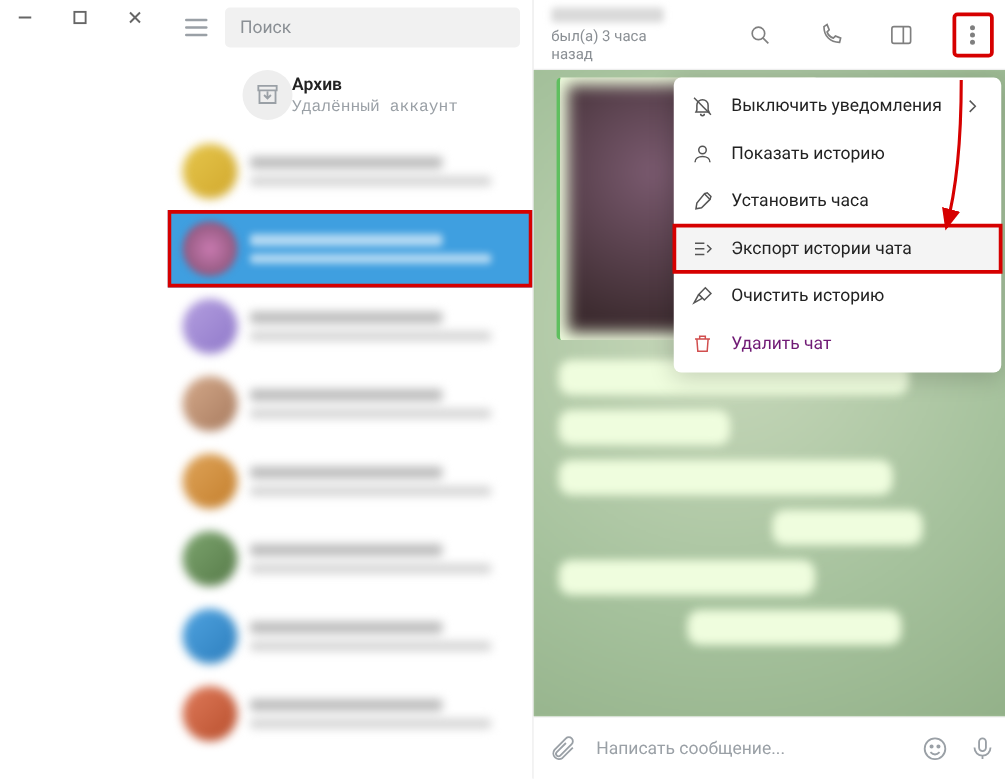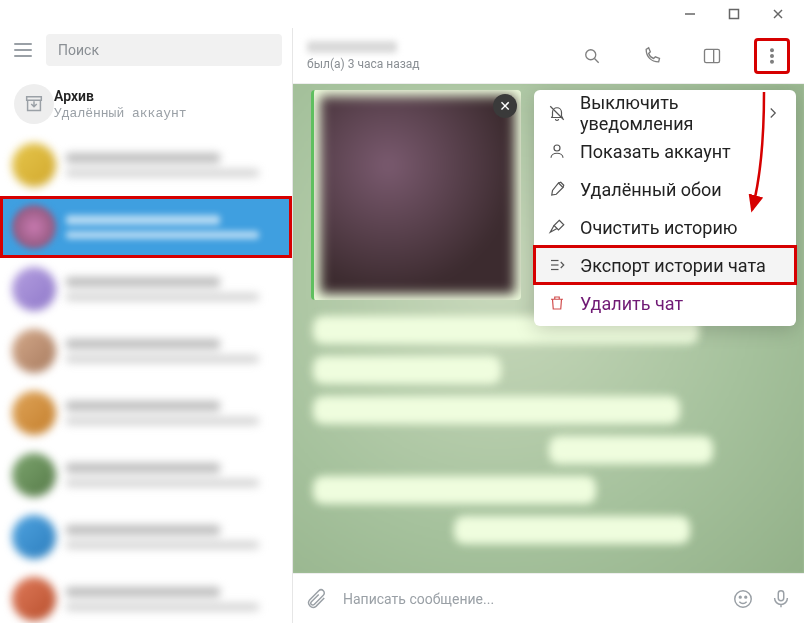--- a/index.html
+++ b/index.html
@@ -1,26 +1,26 @@
 <!DOCTYPE html>
 <html><head>
 <meta charset="utf-8">
 <style>
 * { box-sizing: border-box; margin: 0; padding: 0; font-family: -apple-system, BlinkMacSystemFont, "Segoe UI", Roboto, Arial, sans-serif; }
 html, body { width: 804px; height: 623px; overflow: hidden; background: #fff; }
-.app { display: flex; flex-direction: column; width: 100%; height: 100%; }
+.app { display: flex; flex-direction: row; width: 100%; height: 100%; }
 .title-bar { height: 28px; display: flex; justify-content: flex-end; align-items: center; padding-right: 6px; gap: 4px; }
 .win-btn { width: 40px; height: 28px; display: flex; align-items: center; justify-content: center; color: #888; font-size: 14px; }
 .body-row { flex: 1; display: flex; min-height: 0; }
 .sidebar { width: 293px; border-right: 1px solid #e6e6e6; display: flex; flex-direction: column; background: #fff; }
 .sb-top { display: flex; align-items: center; padding: 6px 10px 10px 10px; gap: 10px; }
 .burger { width: 26px; height: 22px; display: flex; flex-direction: column; justify-content: center; gap: 4px; padding: 0 4px; }
 .burger span { display: block; height: 2px; background: #9aa0a6; border-radius: 1px; }
 .search { flex: 1; background: #f1f1f1; border-radius: 4px; height: 32px; display: flex; align-items: center; padding: 0 12px; color: #8a8f94; font-size: 14px; }
-.archive { display: flex; align-items: center; padding: 8px 14px 10px 14px; }
+.archive { display: flex; align-items: center; padding: 8px 14px 10px 14px; justify-content: center; }
 .archive .ic { width: 40px; height: 40px; border-radius: 50%; background: #eee; display: flex; align-items: center; justify-content: center; }
 .archive .ic svg { width: 22px; height: 22px; fill: #9aa0a6; }
 .archive .txt .t1 { font-size: 14px; font-weight: 600; color: #222; }
 .archive .txt .t2 { font-size: 13px; color: #9aa0a6; margin-top: 2px; font-family: Liberation Mono, monospace; }
 .chat-list { flex: 1; overflow: hidden; }
 .chat-item { height: 62px; display: flex; align-items: center; padding: 0 12px; gap: 10px; position: relative; }
 .chat-item.blur .av, .chat-item.blur .lines { filter: blur(4px); }
 .chat-item .av { width: 44px; height: 44px; border-radius: 50%; background: linear-gradient(135deg, #cfcfcf, #bbb); }
 .chat-item .lines { flex: 1; overflow: hidden; }
 .chat-item .l1 { height: 10px; width: 72%; background: #bdbdbd; border-radius: 3px; margin-bottom: 6px; }
@@ -45,21 +45,21 @@
 .bubble.w2 { width: 40%; }
 .bubble.w3 { width: 78%; }
 .bubble.w4 { width: 35%; margin-left: 50%; }
 .bubble.w5 { width: 60%; }
 .bubble.w6 { width: 50%; margin-left: 30%; }
 .time { position: absolute; right: 22px; top: 218px; font-size: 12px; color: #7a8b6f; }
 .media-card { position: absolute; left: 18px; top: 6px; width: 210px; height: 210px; background: #effdde; border-radius: 4px; border-left: 3px solid #5fbf5f; overflow: hidden; }
 .media-img { position: absolute; inset: 6px; background: radial-gradient(circle at 35% 35%, #7a5a6f 0%, #3c2b2f 70%); filter: blur(6px); border-radius: 2px; }
 .media-close { position: absolute; right: 4px; top: 4px; width: 24px; height: 24px; border-radius: 50%; background: #3a3a3a; color: #fff; display: flex; align-items: center; justify-content: center; font-size: 14px; }
 .menu { position: absolute; right: 8px; top: 6px; width: 262px; background: #fff; border-radius: 6px; box-shadow: 0 4px 20px rgba(0,0,0,0.18); padding: 4px 0; z-index: 20; }
-.menu .mi { display: flex; align-items: center; height: 38px; padding: 0 14px; gap: 14px; font-size: 18px; color: #222; position: relative; }
+.menu .mi { display: flex; align-items: center; height: 38px; padding: 0 14px; gap: 14px; font-size: 14px; color: #222; position: relative; }
 .menu .mi svg { width: 18px; height: 18px; stroke: #555; fill: none; stroke-width: 1.6; flex-shrink: 0; }
 .menu .mi.danger { color: #701a75; }
 .menu .mi.danger svg { stroke: #d14e4e; }
 .menu .mi .chev { margin-left: auto; }
 .menu .mi.hi { outline: 3px solid #d60000; outline-offset: -2px; background: #f4f4f4; }
 .arrow-svg { position: absolute; top: 0; right: 0; width: 300px; height: 220px; pointer-events: none; z-index: 25; }
 .composer { height: 50px; border-top: 1px solid #eee; display: flex; align-items: center; padding: 0 12px; gap: 16px; background: #fff; }
 .composer svg { width: 22px; height: 22px; stroke: #9aa0a6; fill: none; stroke-width: 1.6; }
 .composer .inp { flex: 1; color: #9aa0a6; font-size: 14px; }
 </style>
@@ -233,44 +233,44 @@
             <span>Выключить уведомления</span>
             <svg class="chev" viewBox="0 0 24 24">
                 <polyline points="9 6 15 12 9 18"></polyline>
               </svg>
           </div>
           <div class="mi">
             <svg viewBox="0 0 24 24">
                 <circle cx="12" cy="8" r="4"></circle>
                 <path d="M4 21c0-4 4-6 8-6s8 2 8 6"></path>
               </svg>
-            <span>Показать аккаунт</span>
+            <span>Показать историю</span>
           </div>
           <div class="mi">
             <svg viewBox="0 0 24 24">
                 <path d="M14 4l6 6-9 9-6 1 1-6z"></path>
                 <path d="M14 4l3-1 4 4-1 3"></path>
               </svg>
-            <span>Удалённый обои</span>
-          </div>
-          <div class="mi">
-            <svg viewBox="0 0 24 24">
-                <path d="M15 3l6 6-7 7-6-6z"></path>
-                <path d="M8 10l-5 9 9-5"></path>
-              </svg>
-            <span>Очистить историю</span>
+            <span>Установить часа</span>
           </div>
           <div class="mi hi">
             <svg viewBox="0 0 24 24">
                 <line x1="4" y1="6" x2="14" y2="6"></line>
                 <line x1="4" y1="12" x2="14" y2="12"></line>
                 <line x1="4" y1="18" x2="14" y2="18"></line>
                 <polyline points="17 8 21 12 17 16"></polyline>
               </svg>
             <span>Экспорт истории чата</span>
+          </div>
+          <div class="mi">
+            <svg viewBox="0 0 24 24">
+                <path d="M15 3l6 6-7 7-6-6z"></path>
+                <path d="M8 10l-5 9 9-5"></path>
+              </svg>
+            <span>Очистить историю</span>
           </div>
           <div class="mi danger">
             <svg viewBox="0 0 24 24">
                 <path d="M4 7h16M9 7V4h6v3M6 7l1 13h10l1-13"></path>
               </svg>
             <span>Удалить чат</span>
           </div>
         </div>
 
         <svg class="arrow-svg">

